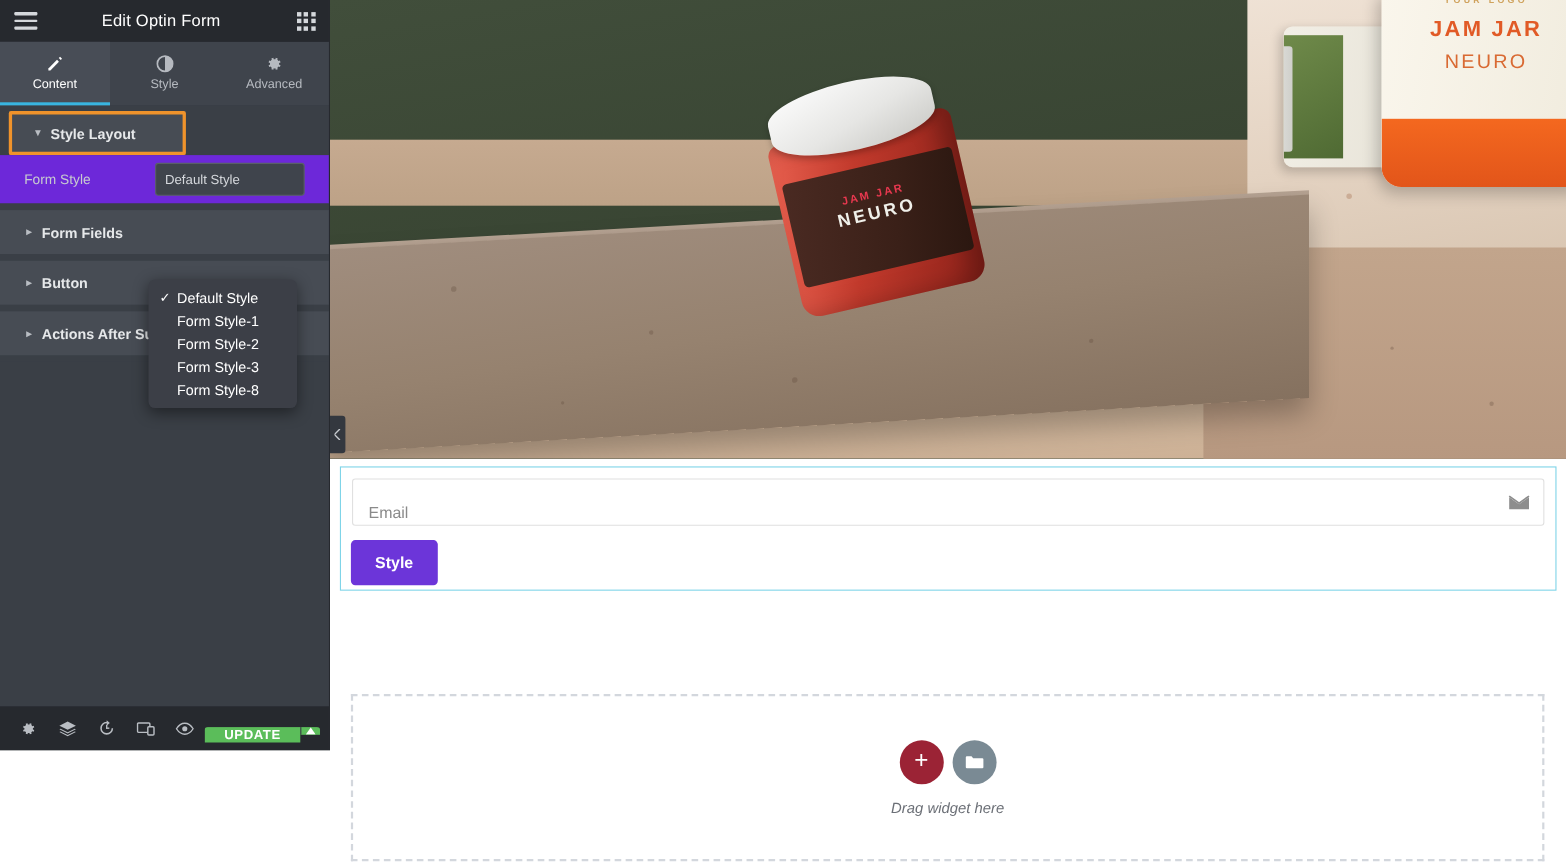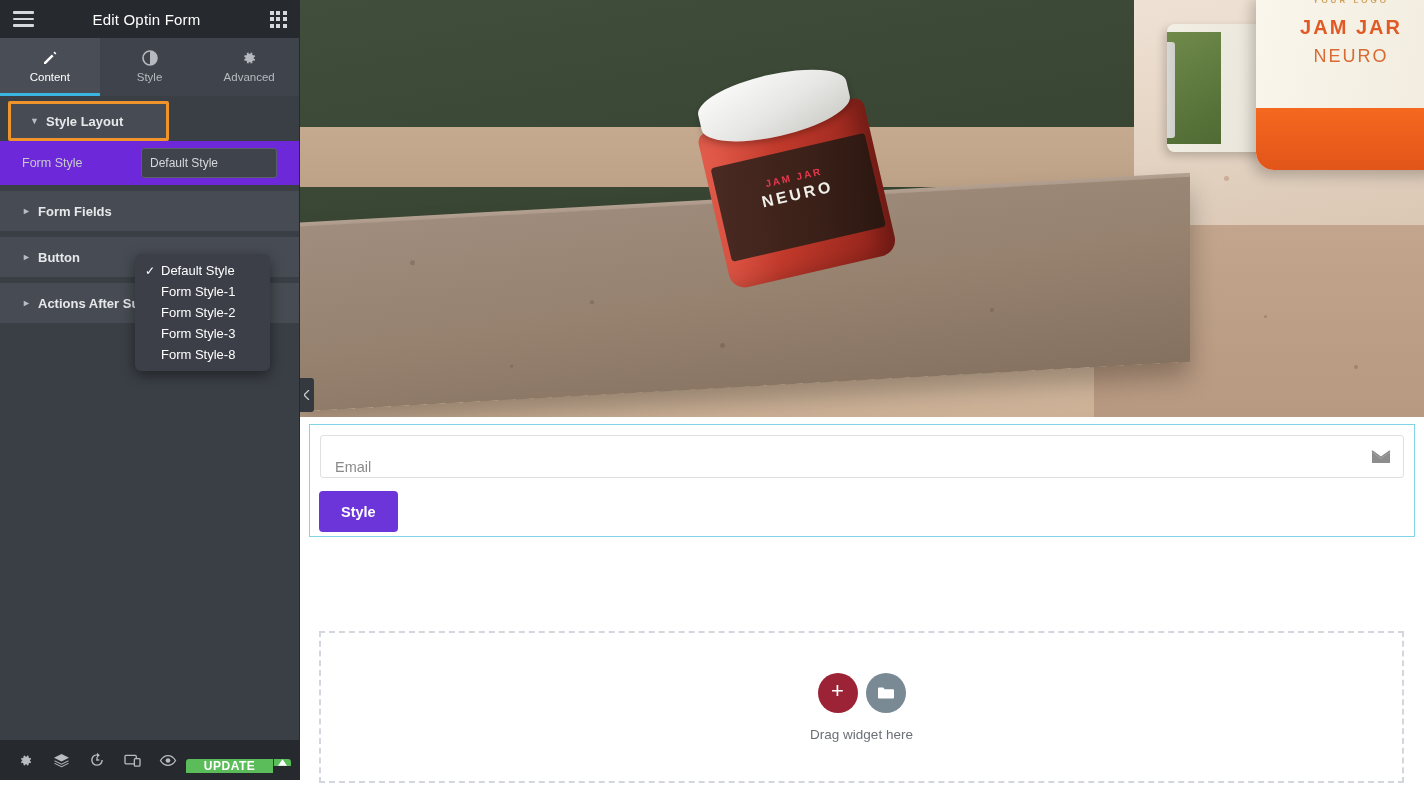--- a/index.html
+++ b/index.html
@@ -7,21 +7,21 @@
     width: 1424px; height: 788px;
     overflow: hidden;
     background: #ffffff;
     font-family: "Liberation Sans", sans-serif;
   }
   #root { position: relative; width: 1424px; height: 788px; }
 
   
   #panel {
     position: absolute; left: 0; top: 0;
-    width: 300px; height: 780px;
+    width: 300px; height: 682px;
     background: #34383f;
     display: flex; flex-direction: column;
     border-right: 1px solid #26292e;
   }
 
   
   #panel-header {
     height: 38px; flex: 0 0 38px;
     background: #26292e;
     display: flex; align-items: center;
@@ -371,21 +371,21 @@
   }
   #drop-buttons { display: flex; gap: 8px; }
   .drop-circle {
     width: 40px; height: 40px; border-radius: 50%;
     display: flex; align-items: center; justify-content: center;
     cursor: pointer;
   }
   #add-widget-button { background: #9b2335; color: #ffffff; font-size: 22px; line-height: 1; padding-bottom: 3px; }
   #template-library-button { background: #7a8a94; color: #ffffff; }
   #drop-label {
-    color: #6b6f76; font-size: 13.5px; 
+    color: #6b6f76; font-size: 13.5px; font-style: italic;
   }
 </style>
 </head>
 <body>
 
 <div id="root">
 
   <div id="panel">
 
     <div id="panel-header">

